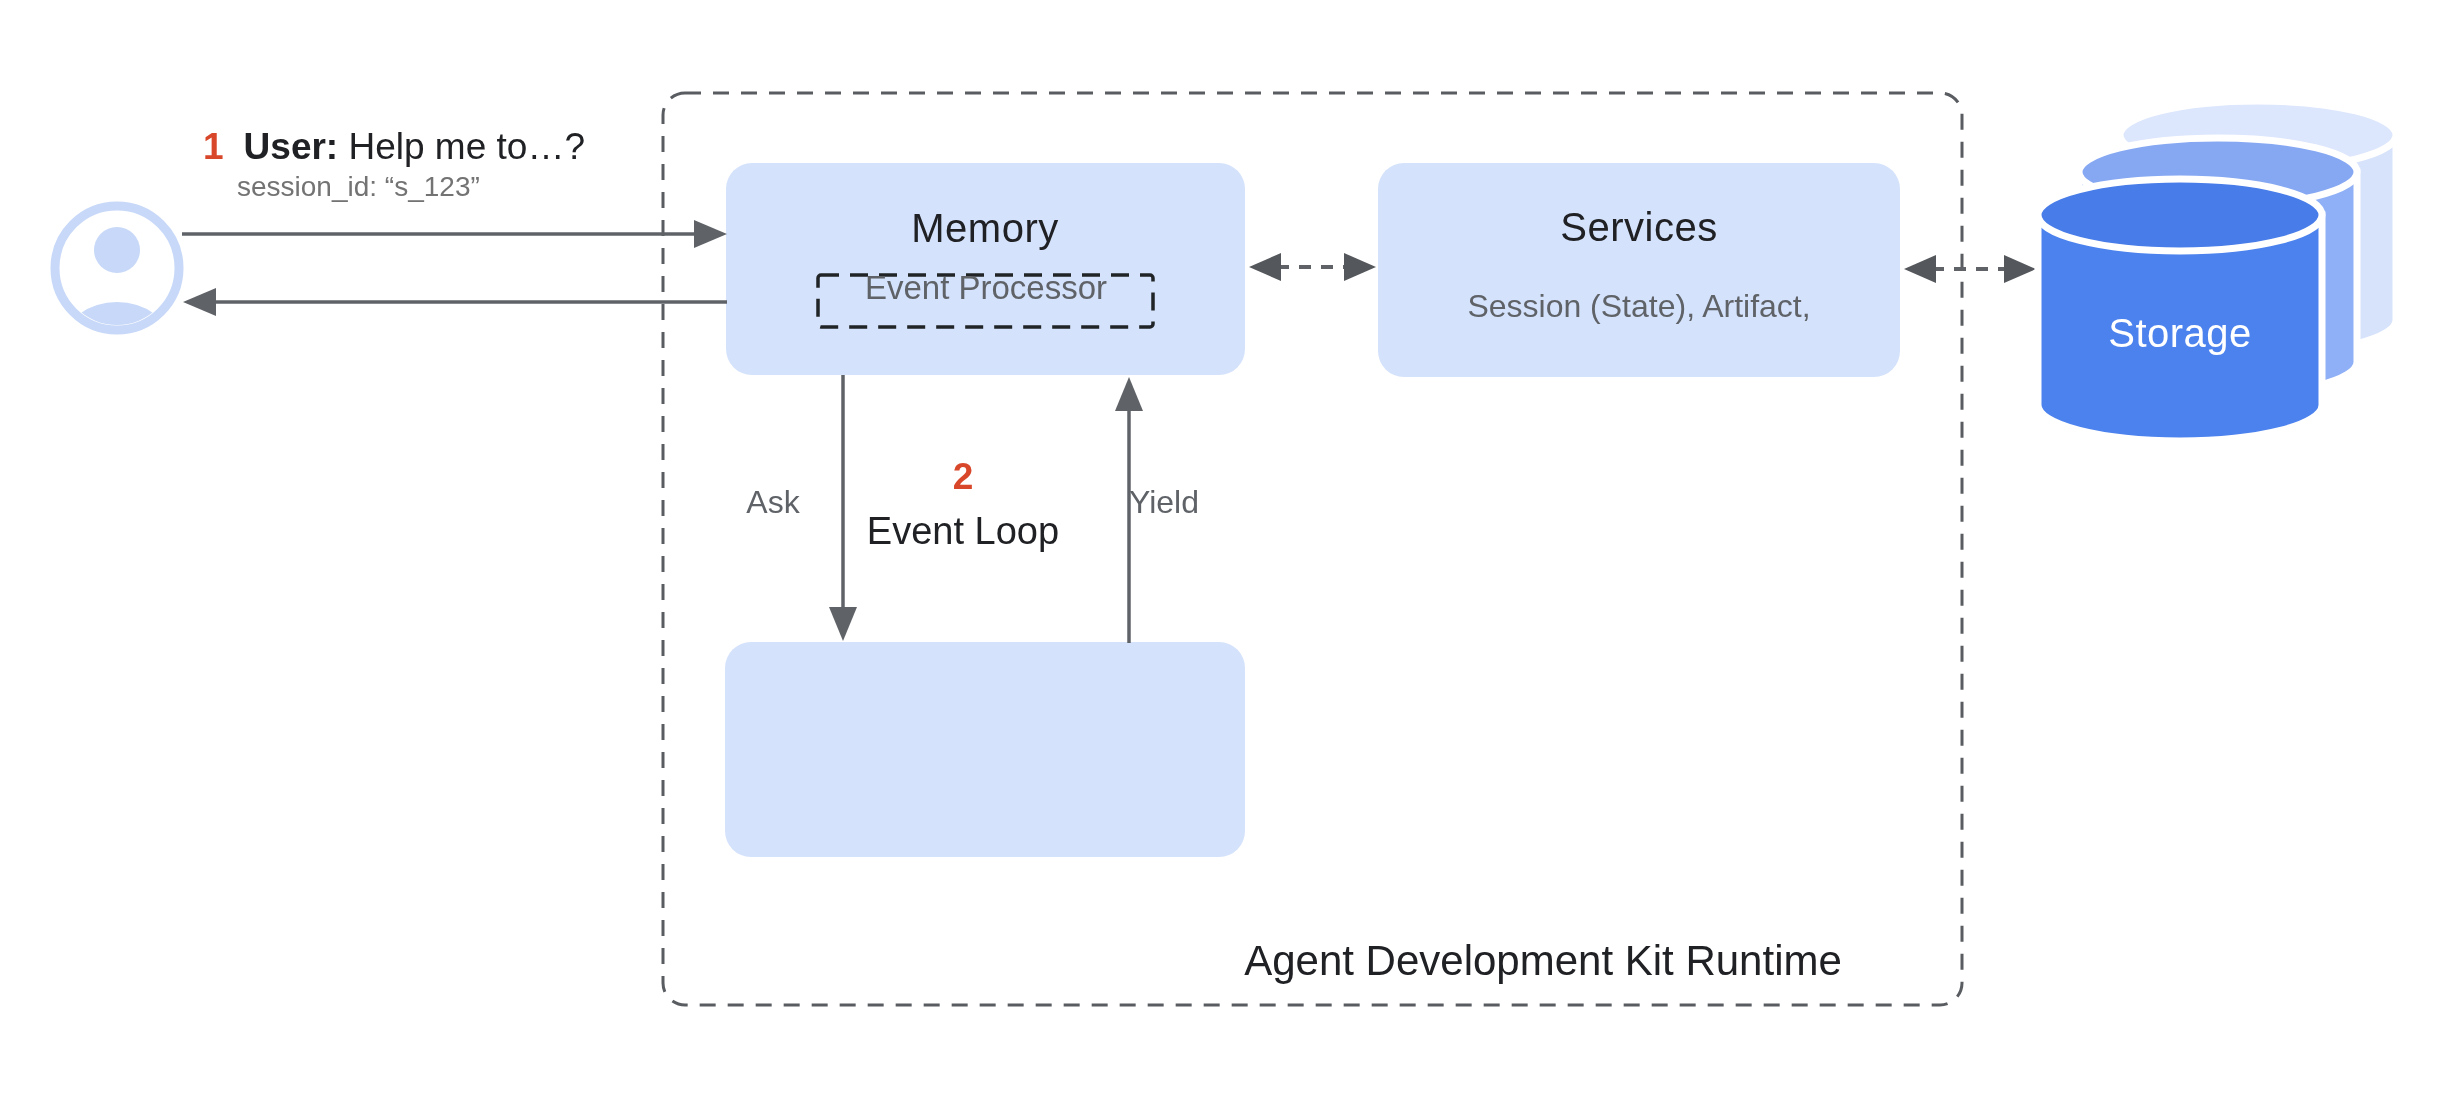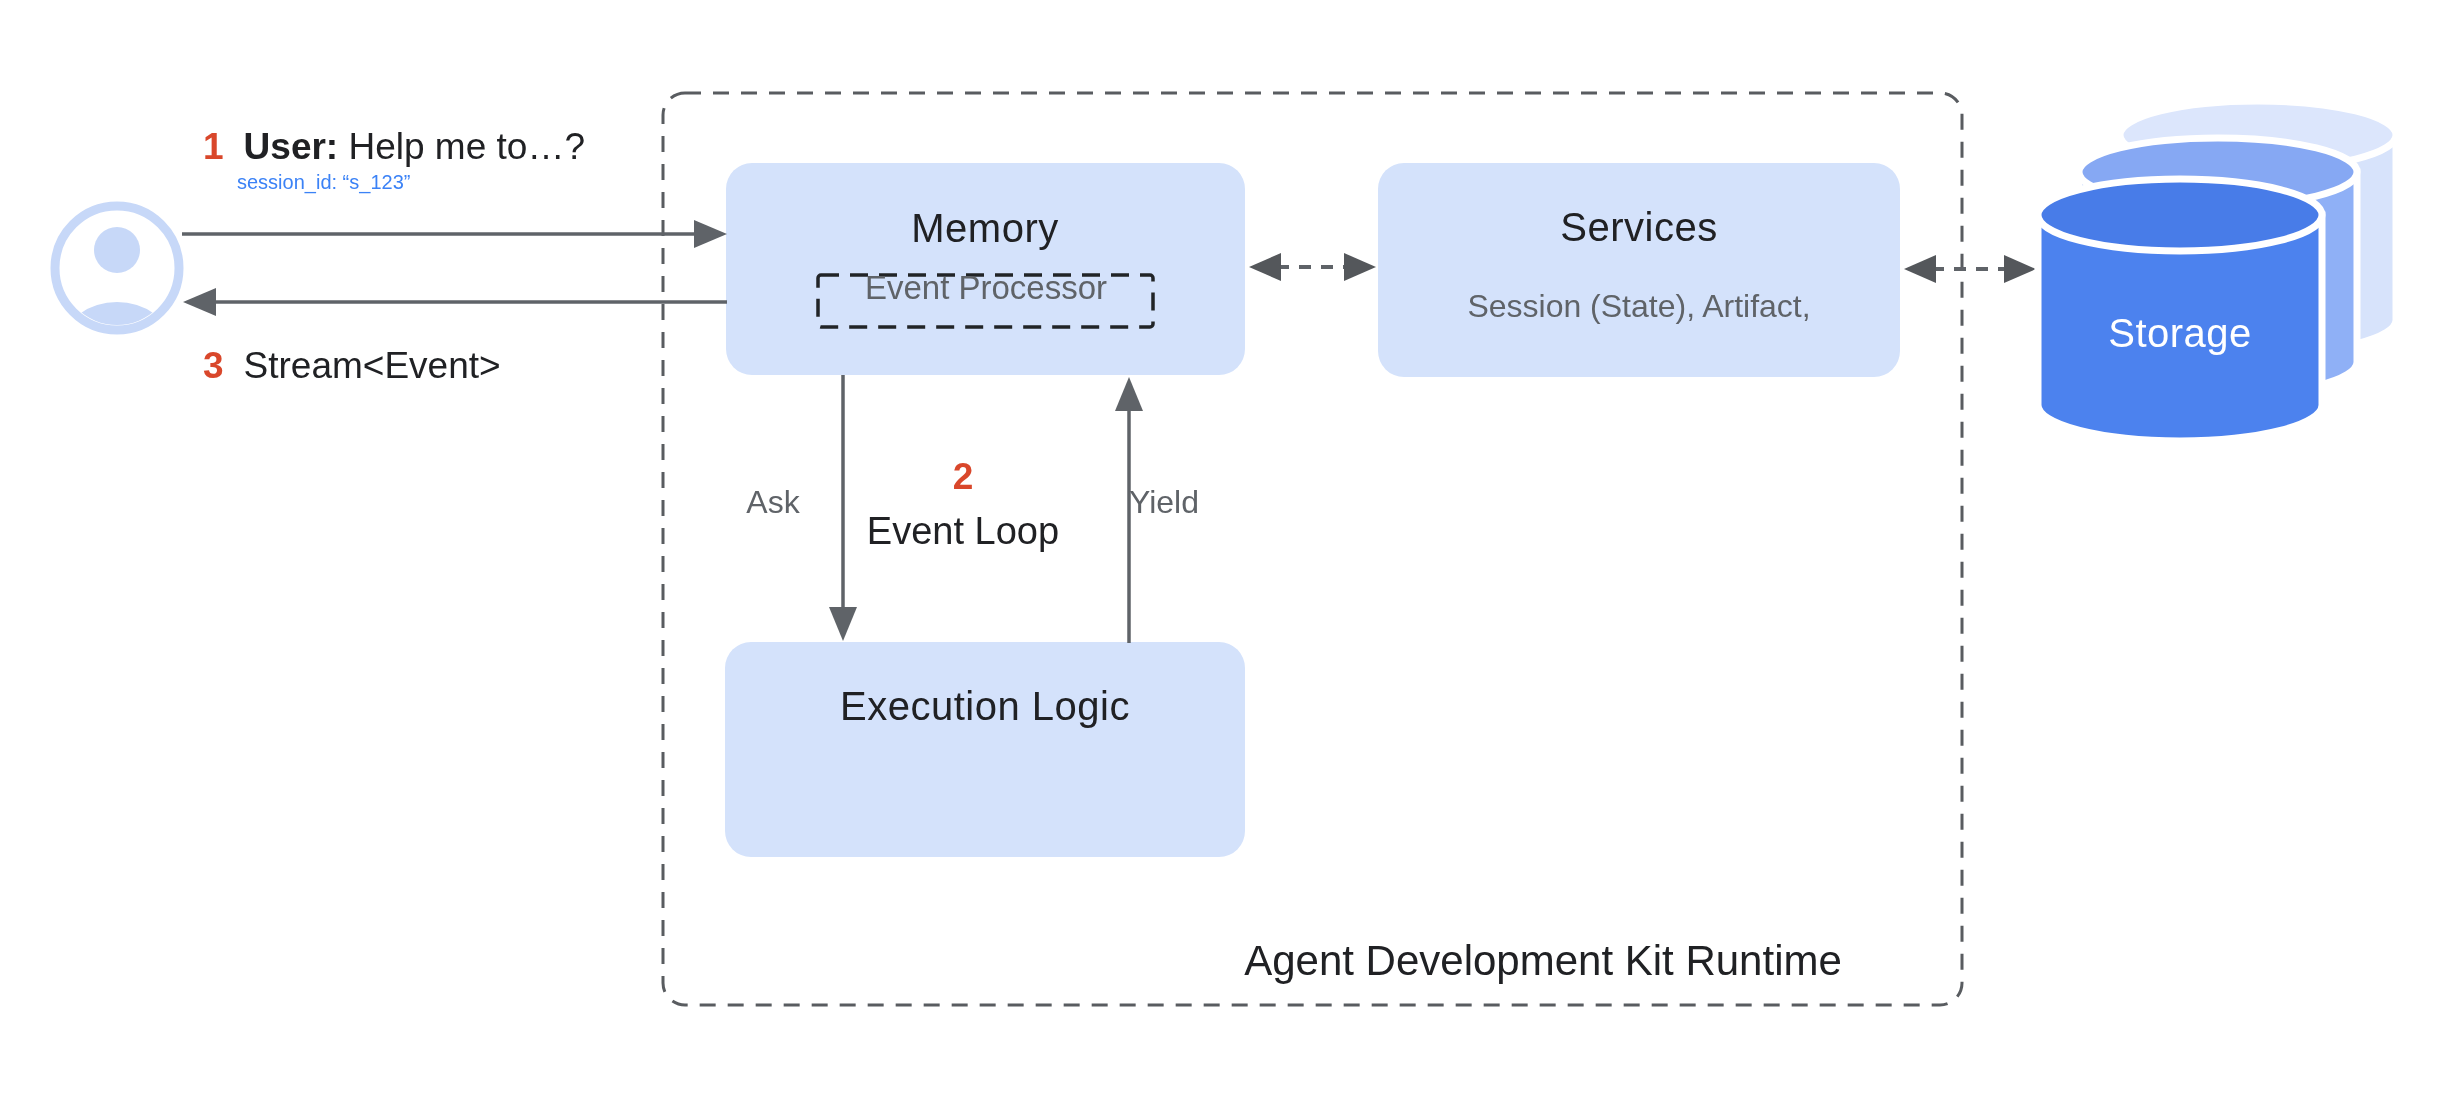--- a/index.html
+++ b/index.html
@@ -9,21 +9,21 @@
   .ctr{position:absolute;transform:translate(-50%,-50%);white-space:nowrap;text-align:center;}
   .box{position:absolute;background:#d4e2fb;border-radius:26px;}
   .title{font-size:40px;color:#202124;letter-spacing:.5px;}
   .sub{font-size:32px;color:#5f6368;line-height:42px;}
   .graybig{font-size:32px;color:#5f6368;}
   .rednum{color:#d9472b;font-weight:bold;}
   .svg-layer{position:absolute;left:0;top:0;pointer-events:none;}
   .step-line{font-size:37px;color:#202124;}
   .step-line .num{margin-right:20px;}
   .bold{font-weight:bold;}
-  .session{font-size:20px;color:#3b82f6;}
+  .session{font-size:28px;color:#737373;}
   .ep-label{font-size:33px;color:#5f6368;}
   .adk{font-size:42px;color:#202124;}
   .storage-label{font-size:40px;color:#ffffff;letter-spacing:.5px;}
   .loop-label{font-size:38px;color:#202124;}
   .loop-num{font-size:37px;}
 </style>
 </head>
 <body>
 
 <div class="canvas">
@@ -91,33 +91,29 @@
       <ellipse cx="2180" cy="215" rx="142" ry="36" fill="#487ce8" stroke="#ffffff" stroke-width="7"></ellipse>
     </g>
   </svg>
 
   <div class="abs step-line" style="left:203px;top:126px;">
     <span class="num bold rednum">1</span><span class="bold">User:</span>
     <span>Help me to…?</span>
   </div>
   <div class="abs session" style="left:237px;top:171px;">session_id: “s_123”</div>
 
-  <div class="abs step-line" style="left:203px;top:345px;">
-    <span class="num bold rednum">3</span><span>Stream&lt;Event&gt;</span>
-  </div>
 
   <div class="ctr title" style="left:985px;top:228px;">Memory</div>
   <div class="ctr ep-label" style="left:986px;top:288px;">Event Processor</div>
 
   <div class="ctr title" style="left:1639px;top:227px;">Services</div>
   <div class="ctr sub" style="left:1639px;top:306px;">
     <div>Session (State), Artifact,</div>
   </div>
 
-  <div class="ctr title" style="left:985px;top:706px;">Execution Logic</div>
 
   <div class="ctr graybig" style="left:773px;top:502px;">Ask</div>
   <div class="ctr loop-num rednum" style="left:963px;top:477px;">2</div>
   <div class="ctr loop-label" style="left:963px;top:531px;">Event Loop</div>
   <div class="ctr graybig" style="left:1164px;top:502px;text-align:center;">Yield</div>
 
   <div class="ctr adk" style="left:1543px;top:961px;">Agent Development Kit Runtime</div>
 
   <div class="ctr storage-label" style="left:2180px;top:333px;">Storage</div>
 

